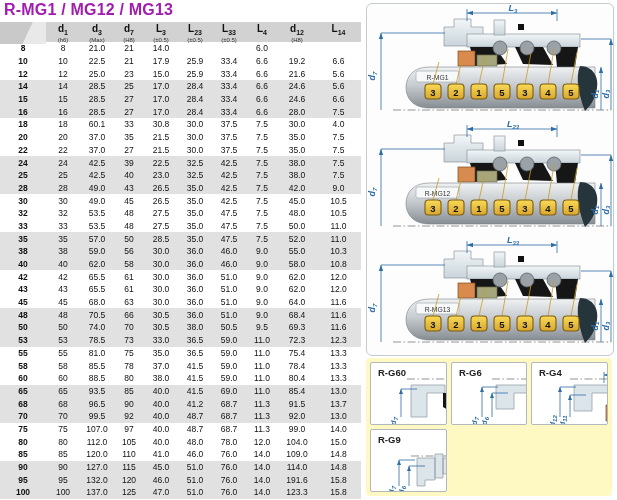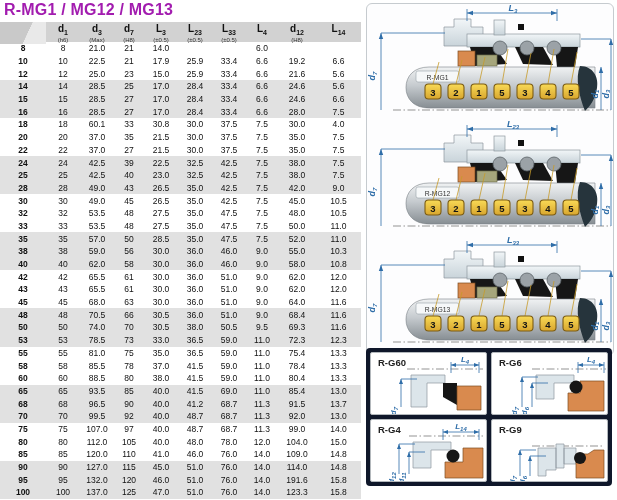--- a/index.html
+++ b/index.html
@@ -17,22 +17,22 @@
   .htol{font-size:6px;line-height:7px;color:#333;}
   .trow{height:12.7px;align-items:center;}
   .trow.alt{background:#e1e1e1;}
   .tcell{font-size:8.5px;text-align:center;white-space:nowrap;}
   .rowhead{font-weight:bold;}
   
   .right{position:absolute;left:362px;top:0;width:255px;height:500px;}
   .sealpanel{position:absolute;left:4px;top:3px;width:246px;height:351px;border:1px solid #c6cbcf;
              border-radius:6px;background:#fdfdfe;overflow:hidden;}
   .sealrow{width:246px;height:116px;}
-  .glandgrid{position:absolute;left:4px;top:348px;width:246px;height:138px;background:#0f172a;
-             border-radius:4px;display:grid;grid-template-columns:1fr 1fr;grid-template-rows:1fr 1fr;
+  .glandgrid{position:absolute;left:4px;top:358px;width:246px;height:138px;background:#fef9c3;
+             border-radius:4px;display:grid;grid-template-columns:1fr 1fr 1fr;grid-template-rows:1fr 1fr;
              gap:4px;padding:4px;box-sizing:border-box;}
   .gcard{background:#fff;border:1px solid #b3b8bc;border-radius:2px;overflow:hidden;}
   
   svg text{font-family:"Liberation Sans",sans-serif;}
   .dl{stroke:#2e6da8;stroke-width:.8;fill:none;}
   .df{fill:#2e6da8;}
   .dim{fill:#2e6da8;font-size:9px;font-style:italic;font-weight:bold;}
   .gdim{font-size:8px;}
   .lead{stroke:#c79a2a;stroke-width:.8;}
   .chip{stroke:#7c5c12;stroke-width:1.1;}

